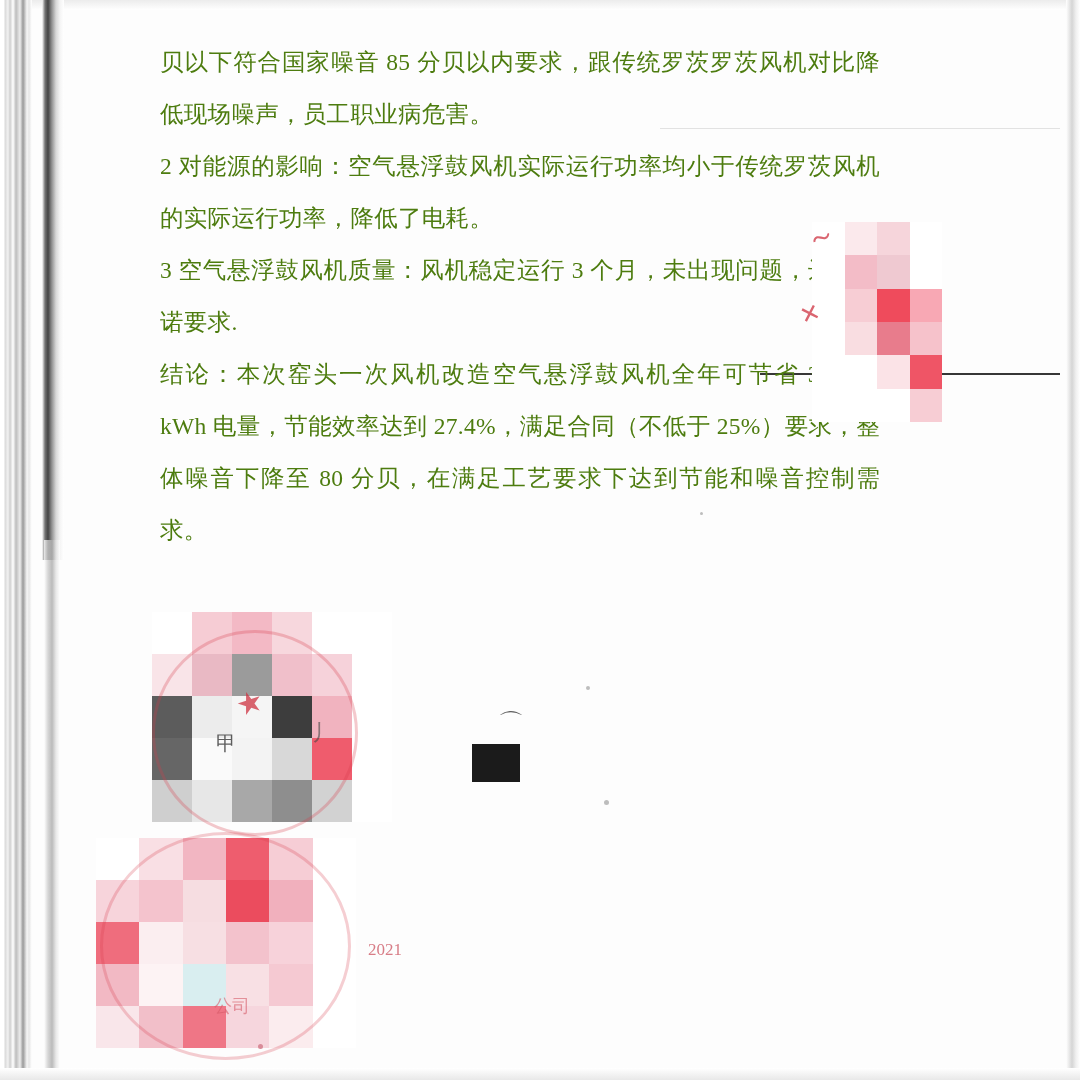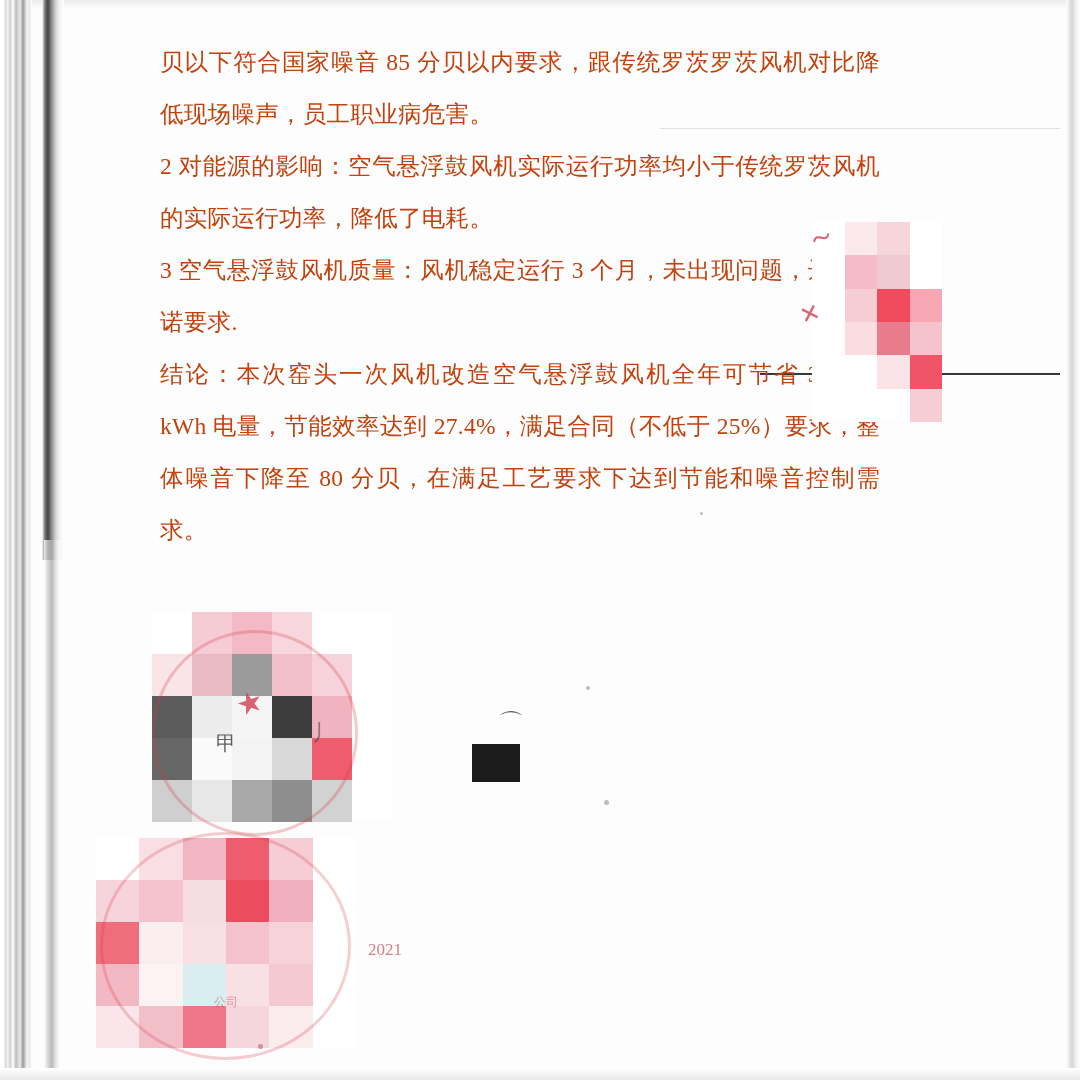--- a/index.html
+++ b/index.html
@@ -113,21 +113,21 @@
   }
 
   
   .body-text {
     position: absolute;
     left: 160px;
     top: 36px;
     width: 720px;
     font-size: 23.5px;
     line-height: 52px;
-    color: #c2410c;
+    color: #4d7c0f;
     letter-spacing: 0.3px;
     text-align: justify;
   }
   .body-text p {
     margin: 0;
     white-space: pre-wrap;
   }
 
   
   .mosaic {
@@ -303,20 +303,20 @@
     <div style="background:#f9e6ea"></div>
     <div style="background:#f2bfc9"></div>
     <div style="background:#ef7686"></div>
     <div style="background:#f6d6dd"></div>
     <div style="background:#fbecee"></div>
     <div style="background:#ffffff"></div>
   </div>
 
   <div class="seal" style="left:100px; top:832px; width:245px; height:222px; opacity:0.45;"></div>
   <div class="handwriting" style="left:368px; top:940px; font-size:17px; color:rgba(200,70,84,0.7);">2021</div>
-  <div class="handwriting" style="left:214px; top:994px; font-size:12px; color:rgba(214,90,104,0.6);">公司</div>
+  <div class="handwriting" style="left:214px; top:994px; font-size:18px; color:rgba(214,90,104,0.6);">公司</div>
 
   <div class="speck" style="left:586px; top:686px; width:4px; height:4px;"></div>
   <div class="speck" style="left:604px; top:800px; width:5px; height:5px;"></div>
   <div class="speck" style="left:258px; top:1044px; width:5px; height:5px; background:#d98c99;"></div>
   <div class="speck" style="left:700px; top:512px; width:3px; height:3px;"></div>
 
 </div>
 
 </body></html>

